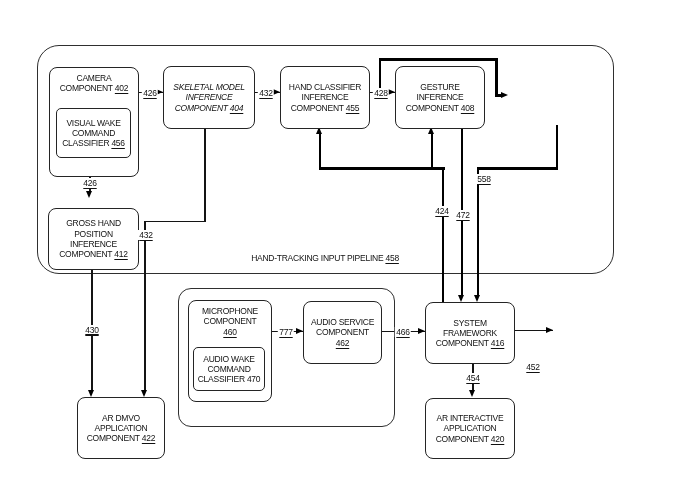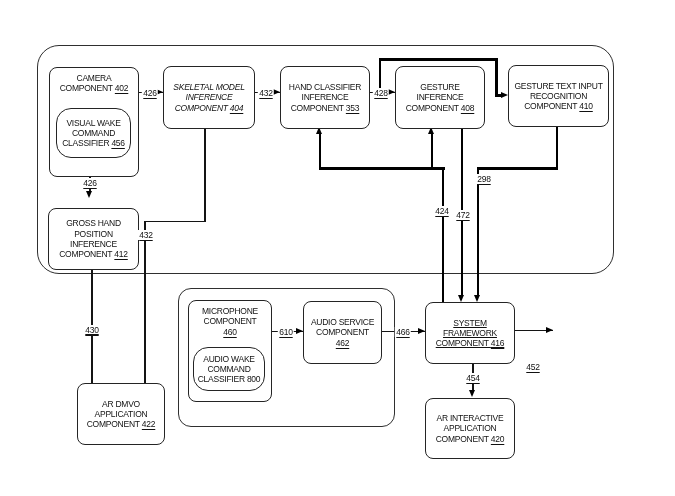--- a/index.html
+++ b/index.html
@@ -10,33 +10,37 @@
   .hline{height:1.2px}.vline{width:1.2px}
   .hline.thick{height:2.6px;background:#000}.vline.thick{width:2.6px;background:#000}
   .arrow{position:absolute;width:0;height:0;z-index:4;}
   .arrow.right{border-top:3.6px solid transparent;border-bottom:3.6px solid transparent;border-left:7px solid #000;}
   .arrow.down{border-left:3.6px solid transparent;border-right:3.6px solid transparent;border-top:7px solid #000;}
   .arrow.up{border-left:3.6px solid transparent;border-right:3.6px solid transparent;border-bottom:7px solid #000;}
   .node{position:absolute;border:1.3px solid #242424;border-radius:8px;background:#fff;z-index:5;
         display:flex;flex-direction:column;align-items:center;justify-content:center;
         text-align:center;font-size:8.5px;line-height:10.3px;letter-spacing:-0.25px;}
   .node.toptext{justify-content:flex-start;padding-top:5px;}
-  .node.inner{border-radius:15px;z-index:6;}
+  .node.inner{border-radius:5px;z-index:6;}
   .num{text-decoration:underline;text-decoration-thickness:1px;text-underline-offset:1.6px;}
   .num.nou{text-decoration:none;}
   .elabel{position:absolute;z-index:7;background:#fff;font-size:8.5px;letter-spacing:-0.25px;
           padding:0 1.5px;transform:translate(-50%,-50%);}
   .plabel{position:absolute;z-index:2;font-size:8.5px;letter-spacing:-0.25px;text-align:center;background:#fff;}
 </style>
 </head>
 <body>
 
 <div class="stage">
 
   <div class="pipe" style="left:37px;top:45px;width:575px;height:227px;border-radius:22px;"></div>
+  <div class="plabel" style="left:240px;top:253px;width:170px;">
+    <span>HAND-TRACKING INPUT PIPELINE</span>
+    <span class="num">458</span>
+  </div>
 
   <div class="pipe" style="left:178px;top:288px;width:215px;height:137px;border-radius:13px;"></div>
 
   <div class="hline" style="left:137px;top:92px;width:26px;"></div>
   <div class="arrow right" style="left:156px;top:88.5px;"></div>
   <div class="elabel" style="left:150px;top:93px;">
     <span class="num">426</span></div>
 
   <div class="hline" style="left:253px;top:92px;width:27px;"></div>
   <div class="arrow right" style="left:273px;top:88.5px;"></div>
@@ -83,26 +87,26 @@
   <div class="vline thick" style="left:460.7px;top:127px;height:169px;"></div>
   <div class="arrow down" style="left:458.4px;top:295px;"></div>
   <div class="elabel" style="left:463px;top:215px;">
     <span class="num">472</span></div>
 
   <div class="vline thick" style="left:555.7px;top:125px;height:45px;"></div>
   <div class="hline thick" style="left:476.7px;top:167px;width:81px;"></div>
   <div class="vline thick" style="left:476.7px;top:167px;height:129px;"></div>
   <div class="arrow down" style="left:474.4px;top:295px;"></div>
   <div class="elabel" style="left:484px;top:179px;">
-    <span class="num">298</span></div>
+    <span class="num">558</span></div>
 
   <div class="hline" style="left:270px;top:331px;width:33px;"></div>
   <div class="arrow right" style="left:296px;top:327.5px;"></div>
   <div class="elabel" style="left:286px;top:332px;">
-    <span class="num">610</span></div>
+    <span class="num">777</span></div>
 
   <div class="hline" style="left:380px;top:331px;width:45px;"></div>
   <div class="arrow right" style="left:418px;top:327.5px;"></div>
   <div class="elabel" style="left:403px;top:332px;">
     <span class="num">466</span></div>
 
   <div class="hline" style="left:513px;top:330px;width:40px;"></div>
   <div class="arrow right" style="left:546px;top:326.5px;"></div>
   <div class="elabel" style="left:533px;top:331px;margin-top:36px;">
     <span class="num">452</span></div>
@@ -124,71 +128,66 @@
 
   <div class="node" style="left:163px;top:66px;width:90px;height:61px;font-style:italic;">
       <div>SKELETAL MODEL</div>
       <div>INFERENCE</div>
       <div>COMPONENT&nbsp;<span class="num">404</span></div>
     </div>
 
   <div class="node" style="left:280px;top:66px;width:88px;height:61px;align-items:center;">
       <div>HAND CLASSIFIER</div>
       <div>INFERENCE</div>
-      <div>COMPONENT&nbsp;<span class="num">353</span></div>
+      <div>COMPONENT&nbsp;<span class="num">455</span></div>
     </div>
 
   <div class="node" style="left:395px;top:66px;width:88px;height:61px;">
       <div>GESTURE</div>
       <div>INFERENCE</div>
       <div>COMPONENT&nbsp;<span class="num">408</span></div>
     </div>
 
-  <div class="node" style="left:508px;top:65px;width:99px;height:60px;">
-      <div>GESTURE TEXT INPUT</div>
-      <div>RECOGNITION</div>
-      <div>COMPONENT&nbsp;<span class="num">410</span></div>
-    </div>
 
   <div class="node" style="left:48px;top:208px;width:89px;height:60px;">
       <div>GROSS HAND</div>
       <div>POSITION</div>
       <div>INFERENCE</div>
       <div>COMPONENT&nbsp;<span class="num">412</span></div>
     </div>
 
   <div class="node toptext" style="left:188px;top:300px;width:82px;height:95px;">
       <div>MICROPHONE</div>
       <div>COMPONENT</div>
       <div><span class="num">460</span></div>
     </div>
   <div class="node inner" style="left:193px;top:347px;width:70px;height:42px;">
       <div>AUDIO WAKE</div>
       <div>COMMAND</div>
-      <div>CLASSIFIER&nbsp;<span class="num nou">800</span></div>
+      <div>CLASSIFIER&nbsp;<span class="num nou">470</span></div>
     </div>
 
   <div class="node" style="left:303px;top:301px;width:77px;height:61px;">
       <div>AUDIO SERVICE</div>
       <div>COMPONENT</div>
       <div><span class="num">462</span></div>
     </div>
 
-  <div class="node" style="left:425px;top:302px;width:88px;height:60px;text-decoration:underline;">
+  <div class="node" style="left:425px;top:302px;width:88px;height:60px;">
       <div>SYSTEM</div>
       <div>FRAMEWORK</div>
       <div>COMPONENT&nbsp;<span class="num">416</span></div>
     </div>
 
 
   <div class="node" style="left:425px;top:398px;width:88px;height:59px;text-align:right;">
       <div>AR INTERACTIVE</div>
       <div>APPLICATION</div>
       <div>COMPONENT&nbsp;<span class="num">420</span></div>
     </div>
 
-  <div class="node" style="left:77px;top:383px;width:86px;height:60px;text-align:center;">
+  <div class="node" style="left:77px;top:397px;width:86px;height:60px;text-align:center;">
       <div>AR DMVO</div>
       <div>APPLICATION</div>
       <div>COMPONENT&nbsp;<span class="num">422</span></div>
     </div>
 
 </div>
 
 </body></html>

